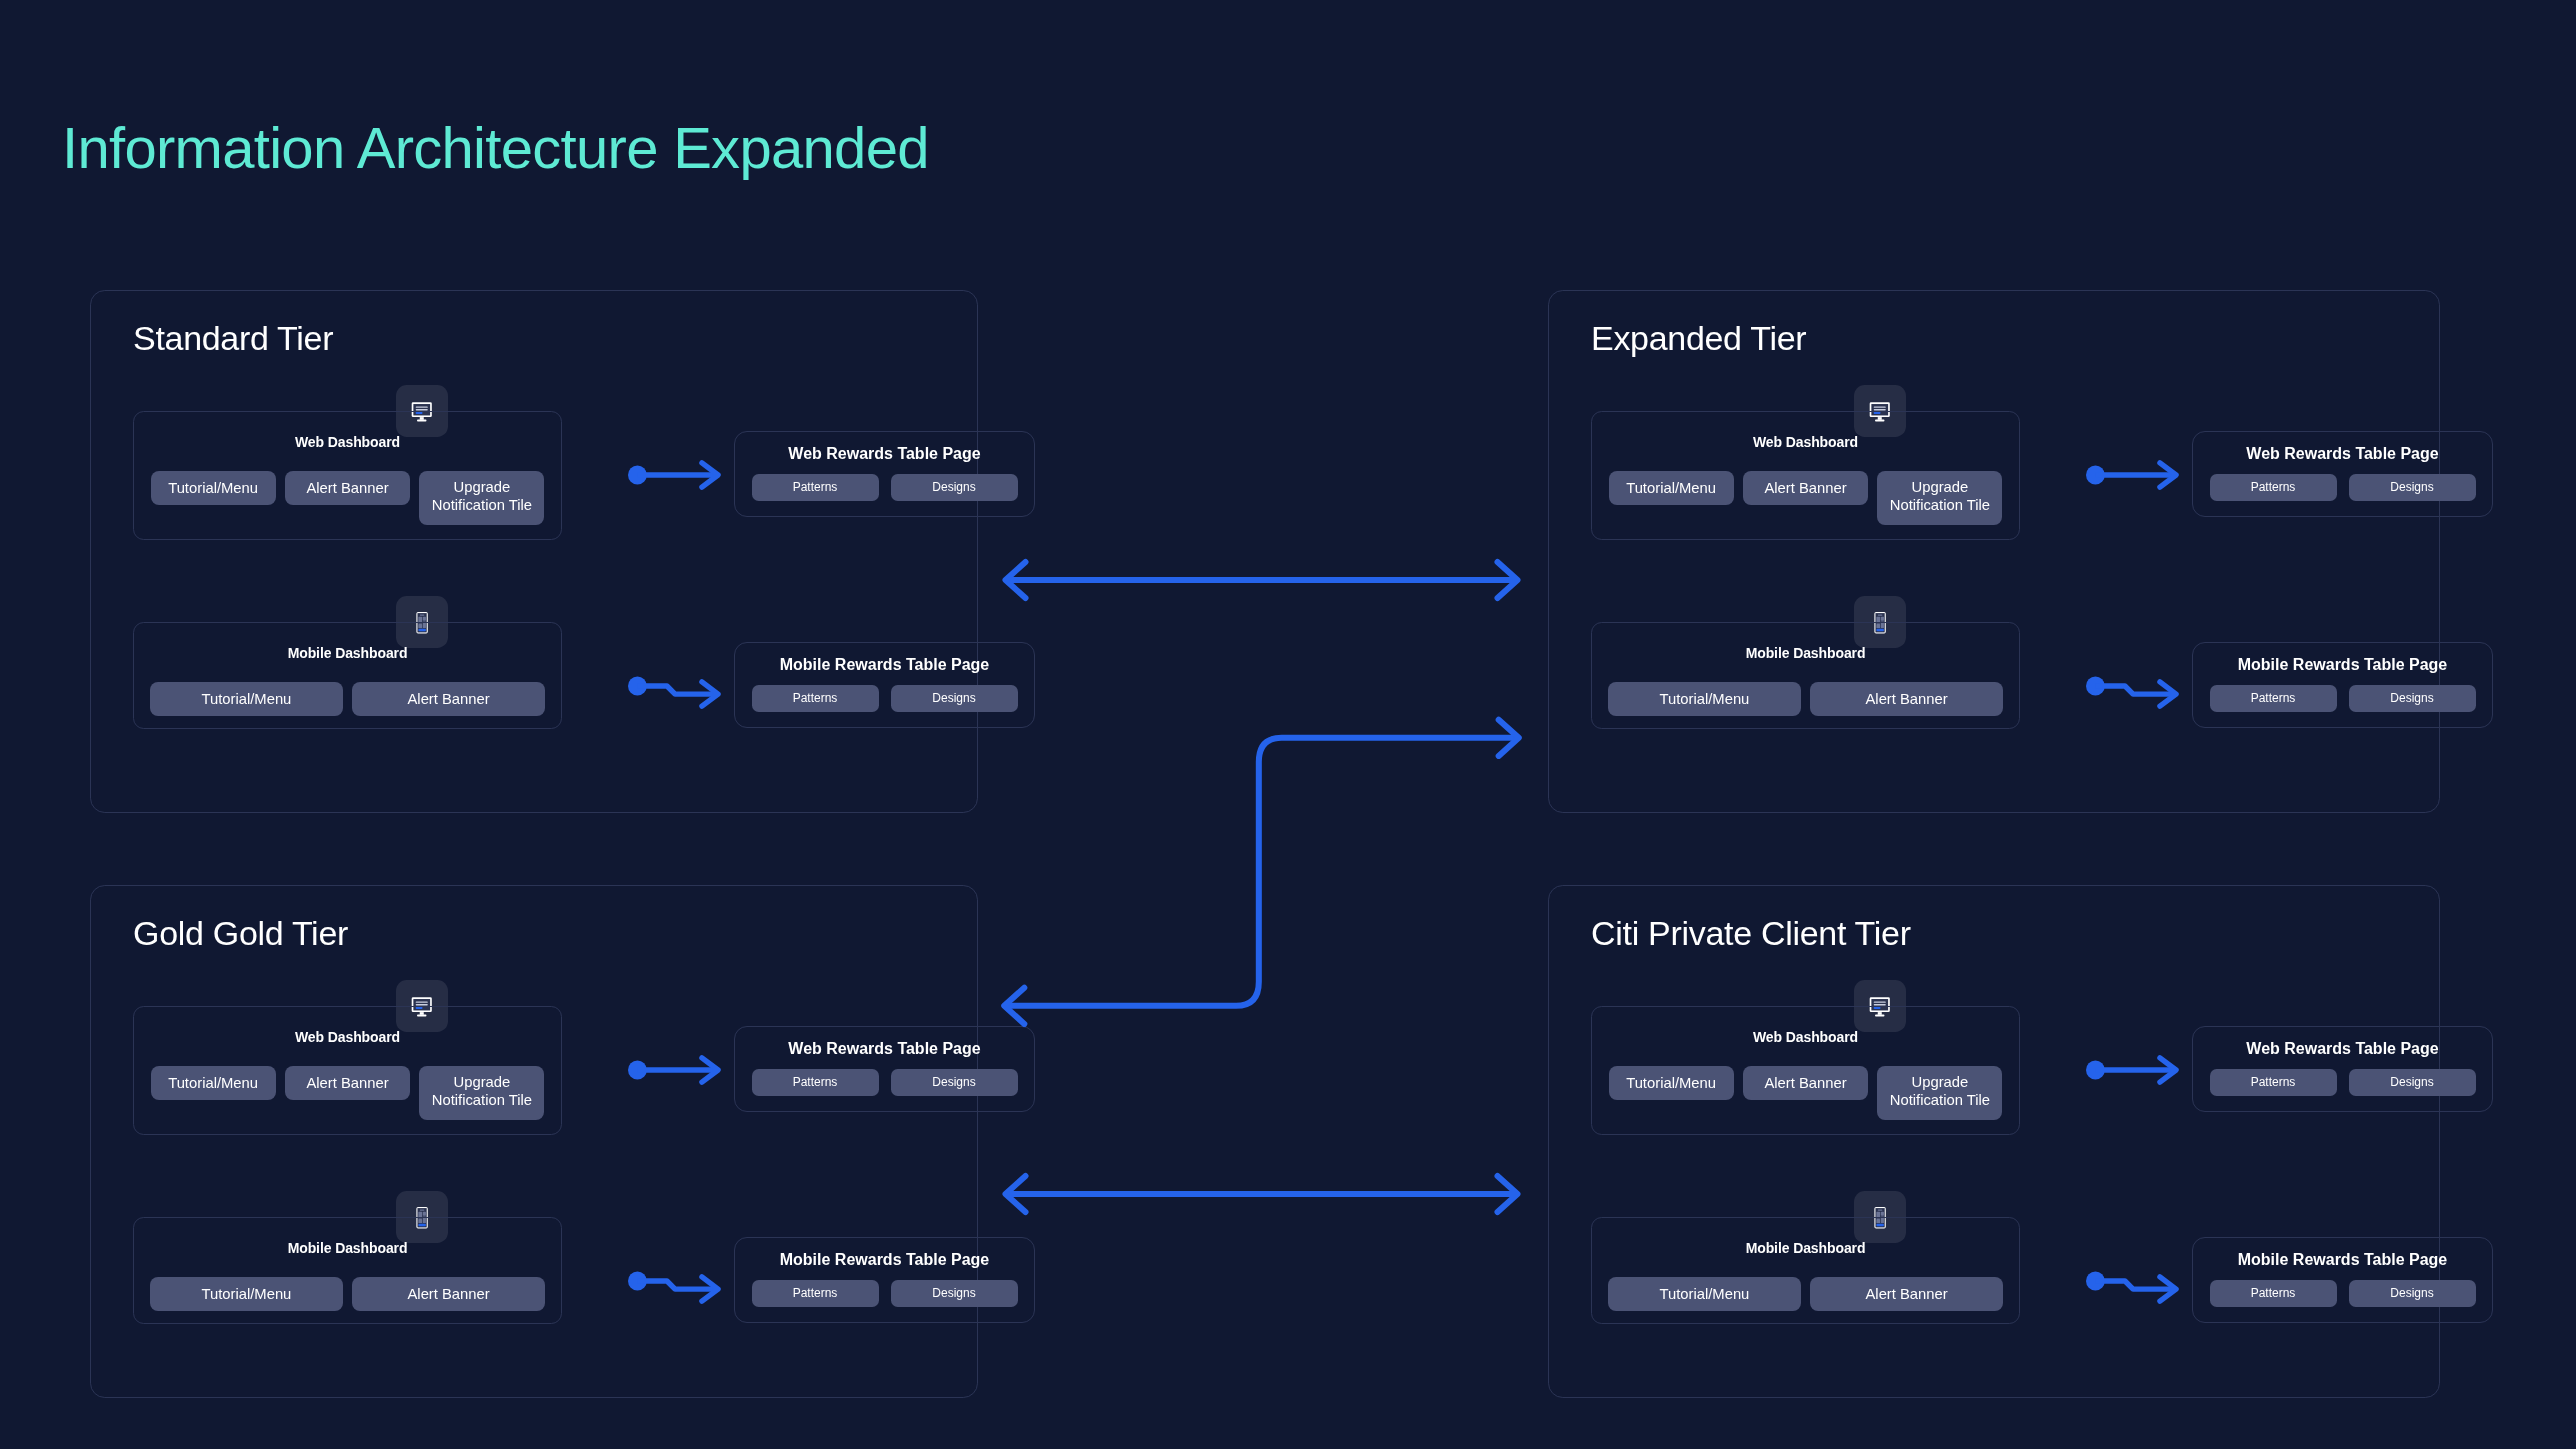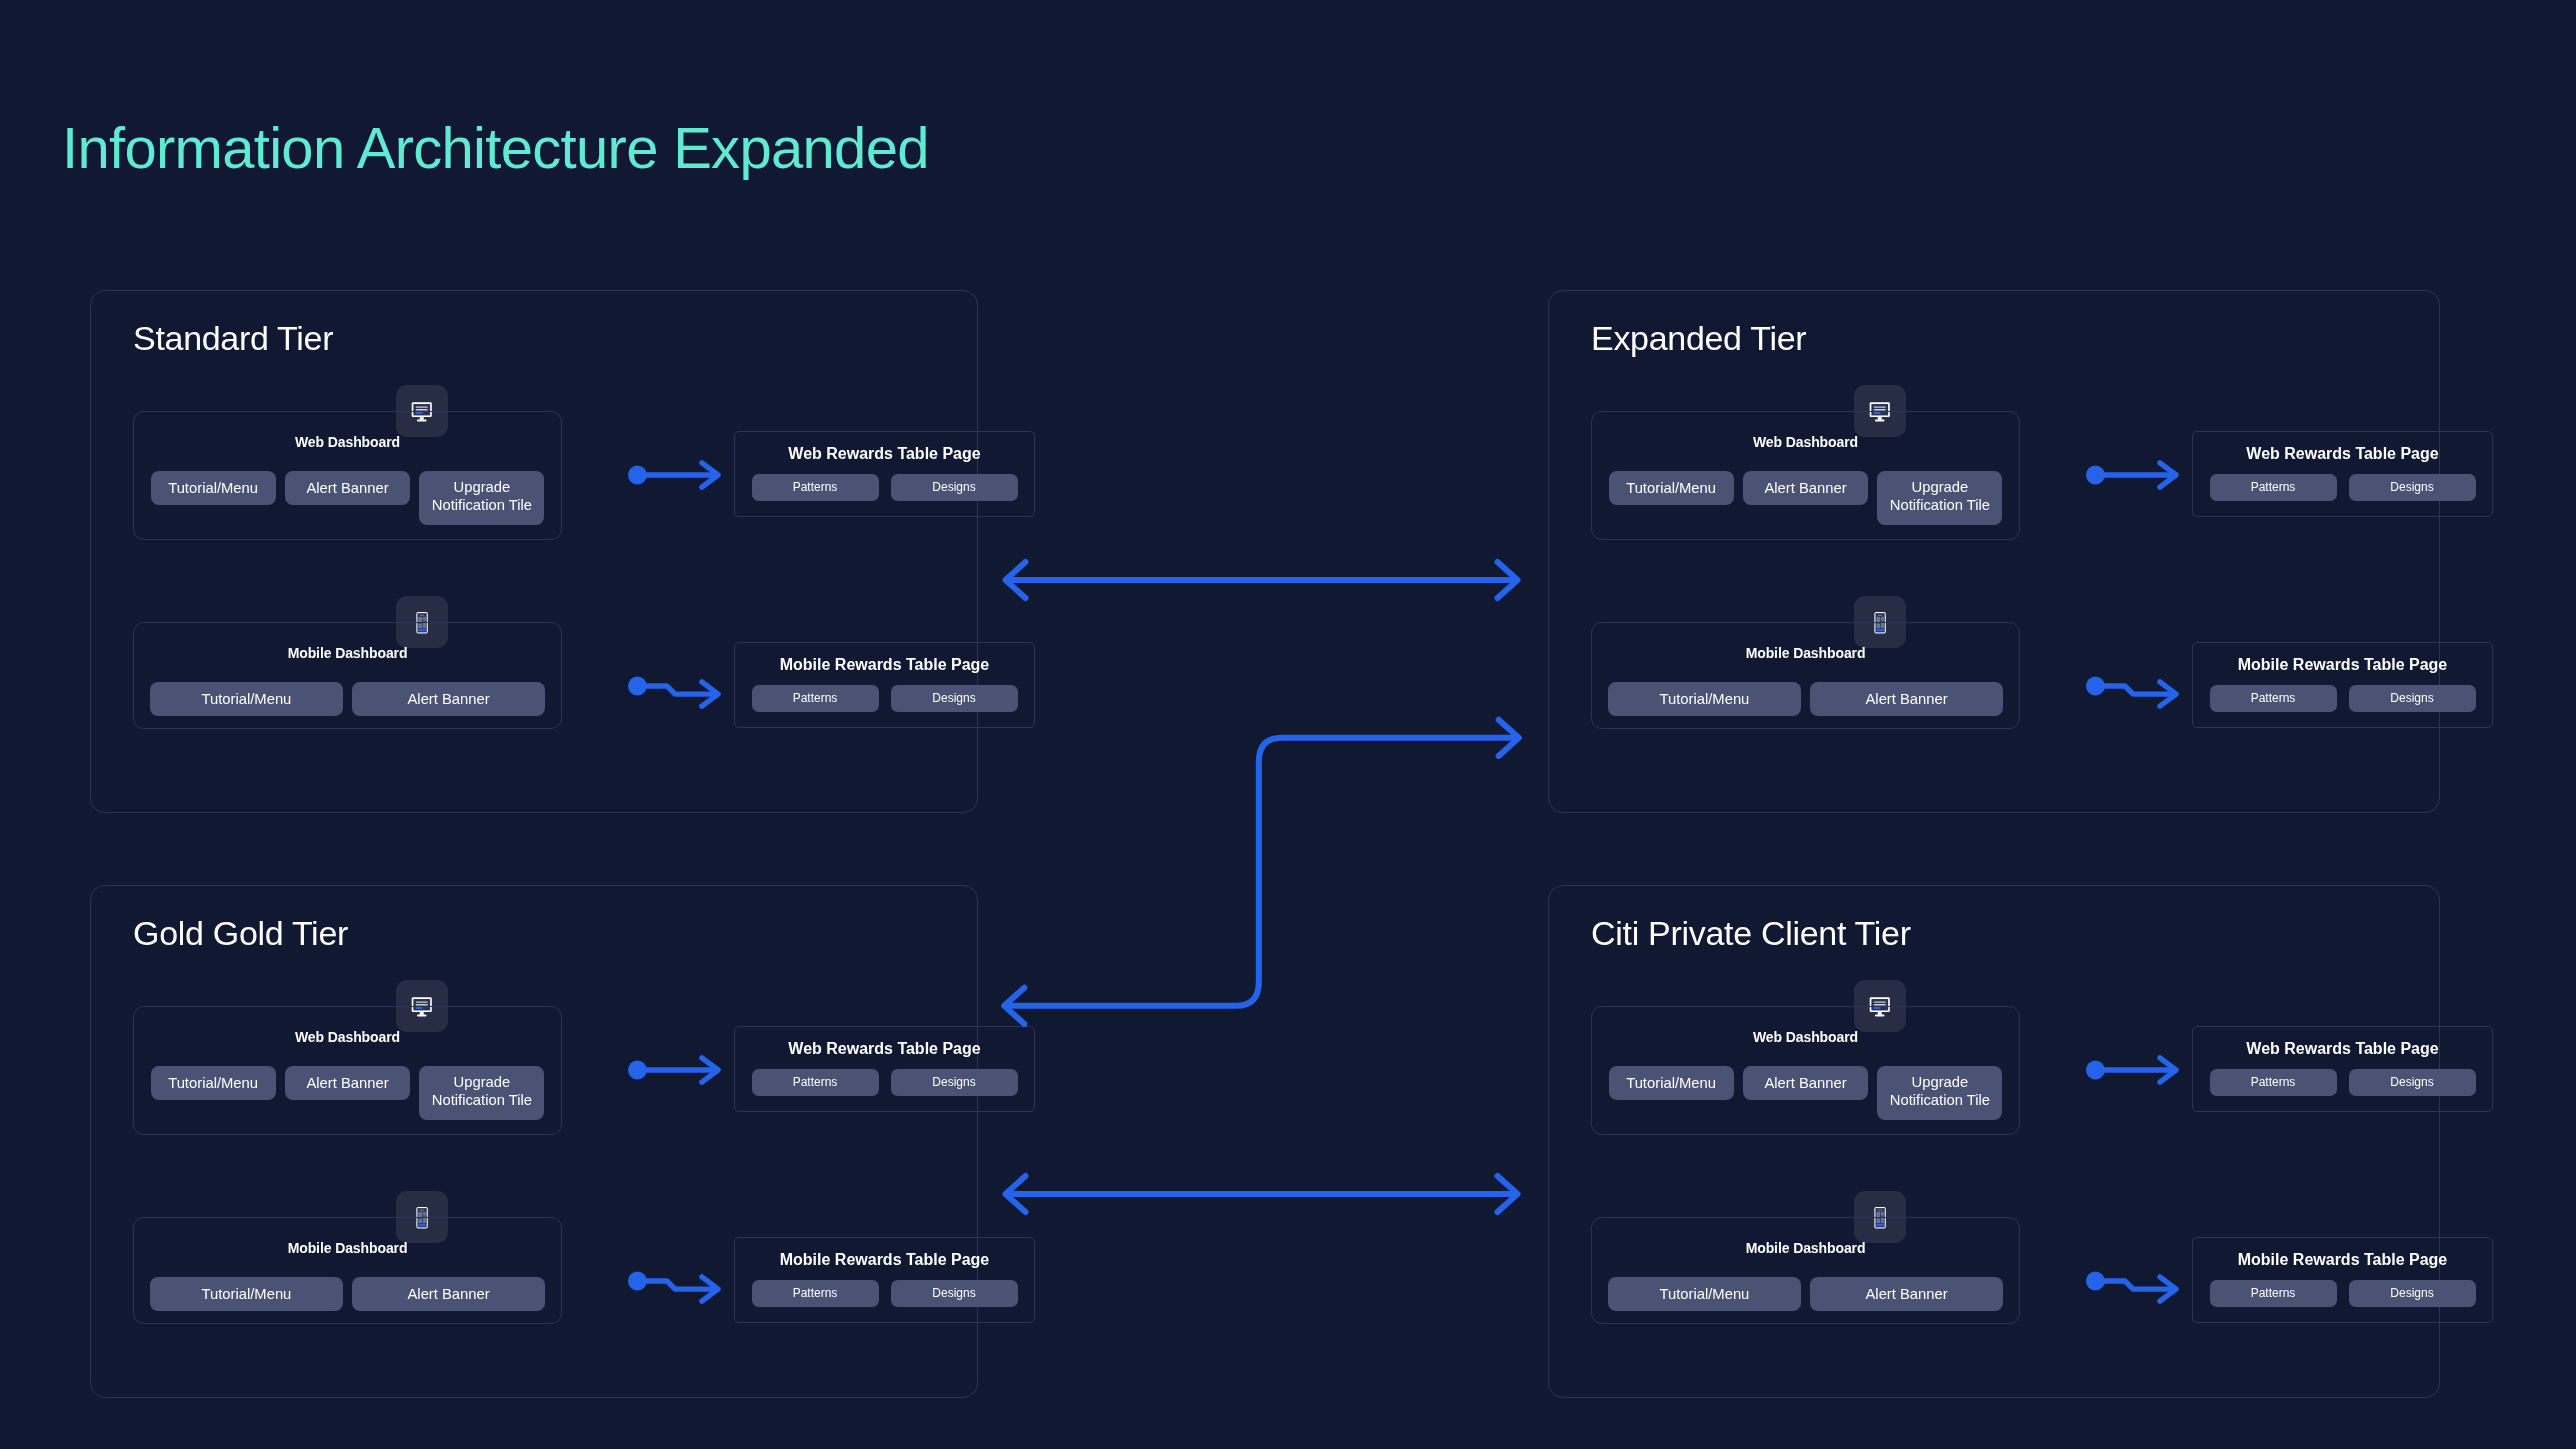--- a/index.html
+++ b/index.html
@@ -131,21 +131,21 @@
   .pill.tall { padding-top: 7.4px; padding-bottom: 11px; }
 
   
   .rewards-card {
     position: absolute;
     left: 643px;
     top: 39px;
     width: 301px;
     height: 86px;
     border: 1.3px solid #2b3455;
-    border-radius: 5px;
+    border-radius: 13px;
     box-sizing: border-box;
   }
   .rewards-heading {
     position: absolute;
     left: 0; right: 0;
     top: 13.4px;
     text-align: center;
     font-size: 16px;
     font-weight: 700;
     color: #ffffff;

